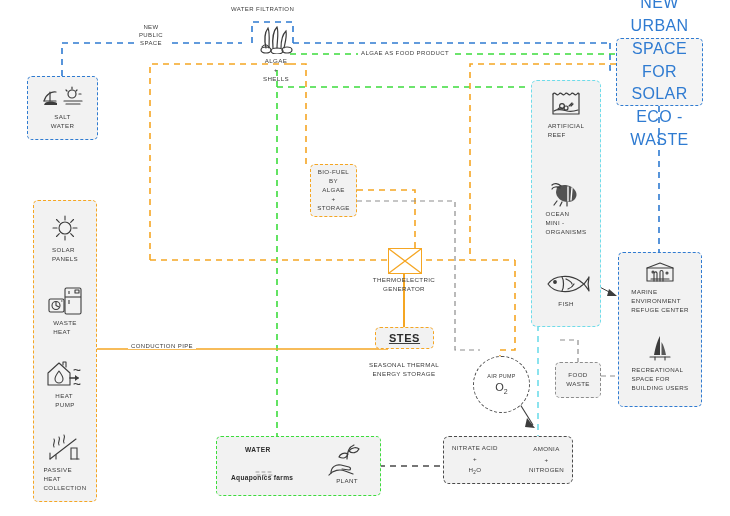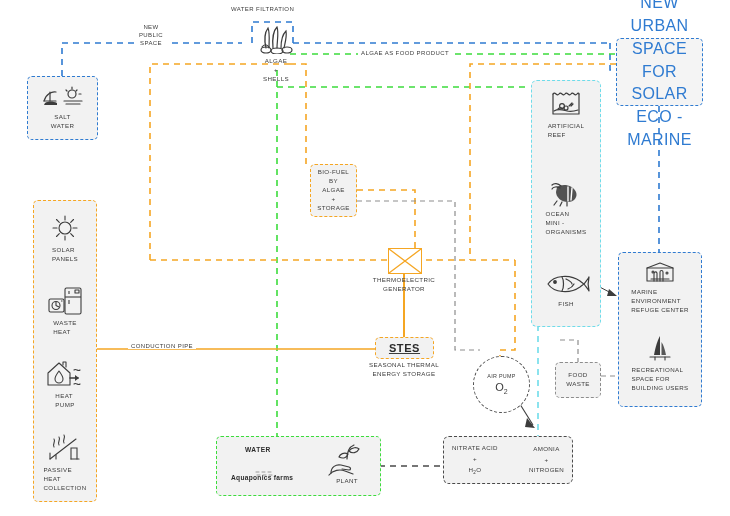--- a/index.html
+++ b/index.html
@@ -166,21 +166,21 @@
       <div>+</div>
       <div>STORAGE</div>
     </div>
   </div>
 
   <div class="node box-blue" style="left:616px;top:38px;width:87px;height:68px;background:#f4f4f4;">
     <div class="title-blue">
       <div>NEW URBAN</div>
       <div>SPACE</div>
       <div>FOR SOLAR</div>
-      <div>ECO - MARINE</div>
+      <div>ECO - WASTE</div>
     </div>
   </div>
 
   <div class="box-orange" style="position:absolute;left:33px;top:200px;width:62px;height:300px;background:#f2f2f2;">
 
     <div class="stack-item" style="top:12px;">
       <span class="ico">
         <svg width="30" height="30" viewBox="0 0 30 30">
           <g fill="none" stroke="#3c3c3c" stroke-width="1.1" stroke-linecap="round">
             <circle cx="15" cy="15" r="6"></circle>
@@ -363,21 +363,21 @@
   <div class="box-plain" style="position:absolute;left:388px;top:248px;width:32px;height:24px;">
     <svg width="32" height="24" viewBox="0 0 32 24">
       <path d="M0,0 L32,24 M32,0 L0,24" stroke="#f5a623" stroke-width="1.3" fill="none"></path>
     </svg>
   </div>
   <div class="lbl" style="position:absolute;left:354px;top:276px;width:100px;text-align:center;">
     <div>THERMOELECTRIC</div>
     <div>GENERATOR</div>
   </div>
 
-  <div class="node box-orange" style="left:375px;top:337px;width:59px;height:22px;text-decoration:underline;">
+  <div class="node box-orange" style="left:375px;top:327px;width:59px;height:22px;text-decoration:underline;">
     <span class="stes-word">STES</span>
   </div>
   <div class="lbl" style="position:absolute;left:354px;top:361px;width:100px;text-align:center;">
     <div>SEASONAL THERMAL</div>
     <div>ENERGY STORAGE</div>
   </div>
 
   <div style="position:absolute;left:473px;top:356px;width:55px;height:55px;border:1.3px dashed #4a4a4a;border-radius:50%;
               display:flex;flex-direction:column;align-items:center;justify-content:center;background:#ffffff;">
     <span class="tiny">AIR PUMP</span>

